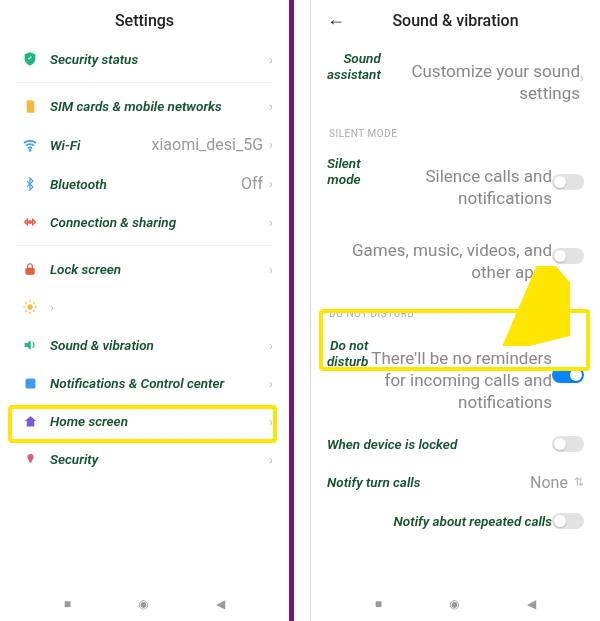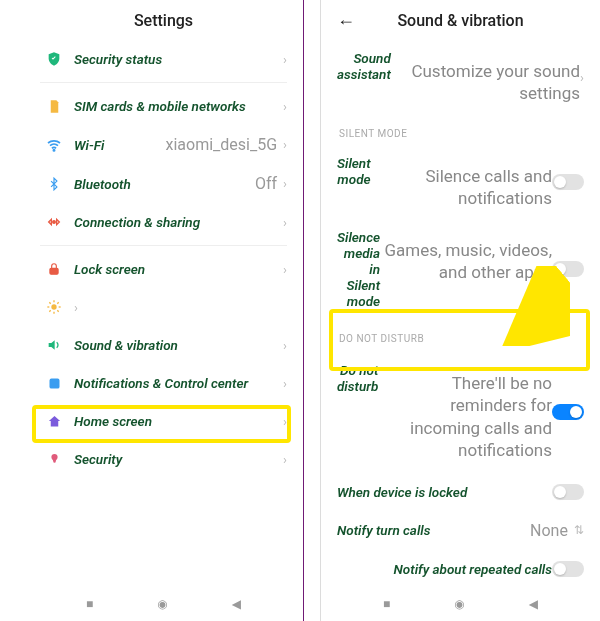--- a/index.html
+++ b/index.html
@@ -13,21 +13,21 @@
     font-size: 13px;
     color: #222;
   }
   .phone {
     flex: 1;
     position: relative;
     display: flex;
     flex-direction: column;
     background: #fff;
   }
-  .phone.left { border-right: 1px solid #701a75; margin-left: 24px; }
+  .phone.left { border-right: 5px solid #701a75; }
   .phone.right { border-left: 1px solid #dcdcdc; }
   .gap { width: 16px; }
 
   .header {
     display: flex;
     align-items: center;
     height: 40px;
     justify-content: center;
     position: relative;
   }
@@ -345,21 +345,20 @@
         <div class="label">Silent mode</div>
         <div class="sub">Silence calls and notifications</div>
       </div>
       <div class="toggle">
           <div class="knob"></div>
         </div>
     </div>
 
     <div class="row">
       <div class="textcol">
-        <div class="label">Silence media in Silent mode</div>
         <div class="sub">Games, music, videos, and other apps</div>
       </div>
       <div class="toggle">
           <div class="knob"></div>
         </div>
     </div>
 
     <div class="section-header">Do not disturb</div>
 
     <div class="row" style="padding-top:12px;padding-bottom:12px;">

